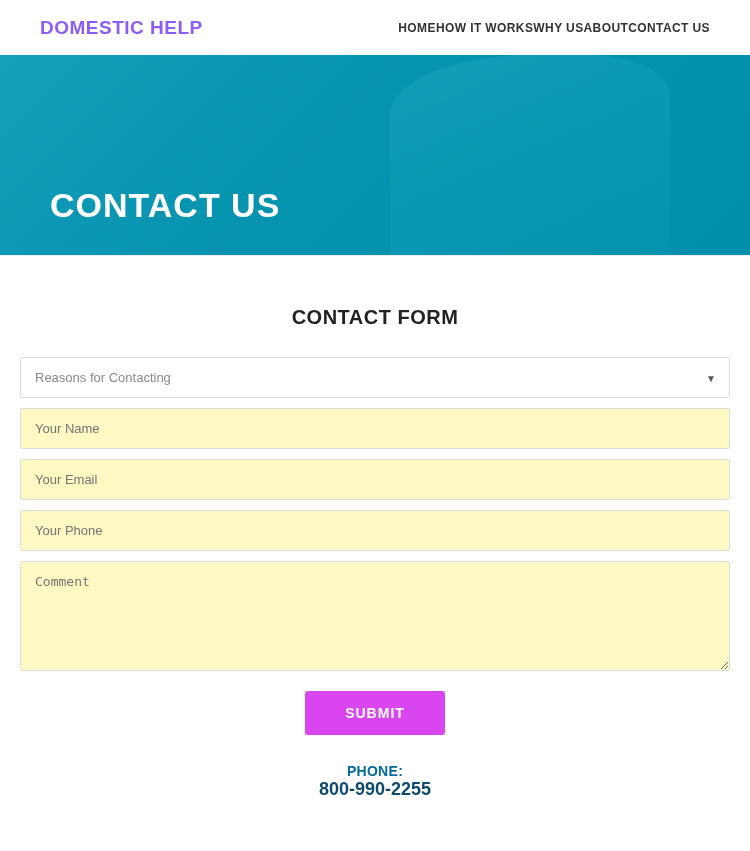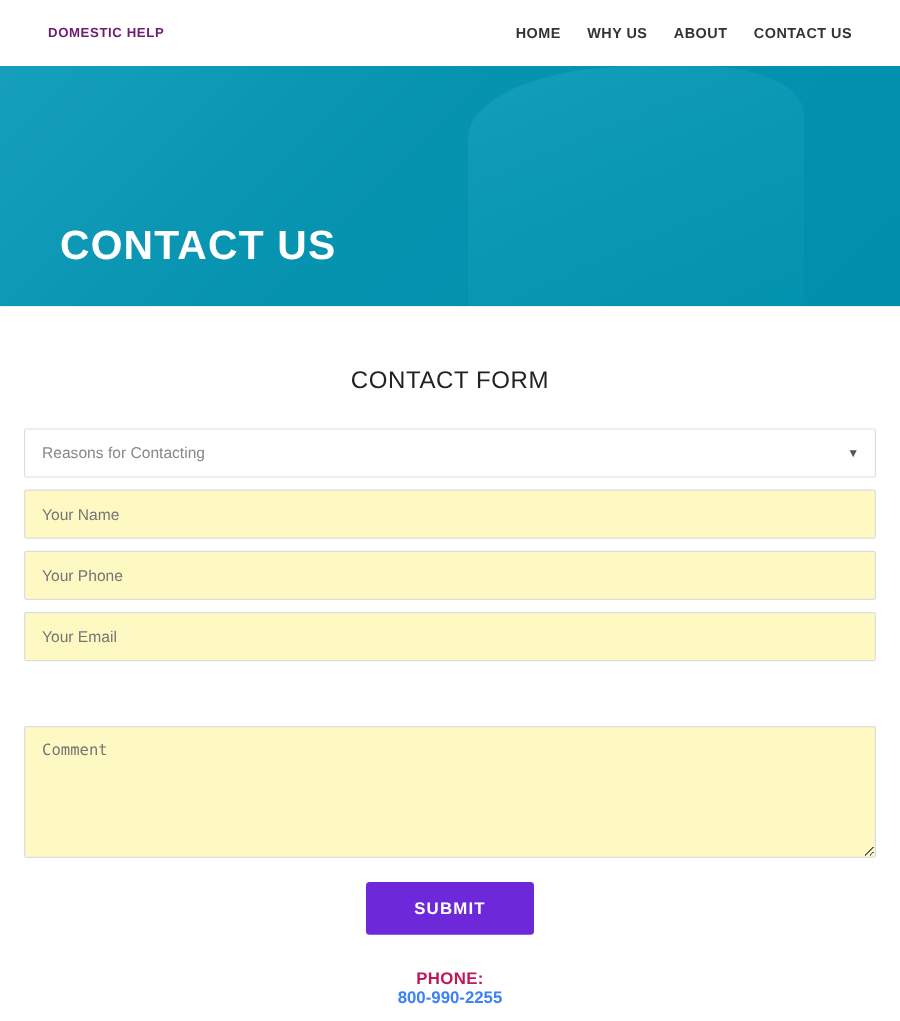--- a/index.html
+++ b/index.html
@@ -11,28 +11,27 @@
       align-items: center;
       justify-content: space-between;
       padding: 0 40px;
       height: 55px;
       background: #fff;
       position: relative;
       z-index: 10;
     }
     .logo {
       font-weight: 900;
-      font-size: 11px;
+      font-size: 19px;
       letter-spacing: 0.5px;
-      color: #701a75;
+      color: #8b5cf6;
       text-transform: uppercase;
     }
     .nav {
       display: flex;
-      gap: 22px;
       align-items: center;
     }
     .nav a {
       text-decoration: none;
       color: #333;
       font-size: 12px;
       font-weight: 600;
       text-transform: uppercase;
       letter-spacing: 0.4px;
     }
@@ -84,21 +83,21 @@
 
     
     .form-section {
       padding: 50px 20px 40px;
       max-width: 750px;
       margin: 0 auto;
     }
     .form-title {
       text-align: center;
       font-size: 20px;
-      font-weight: 400;
+      font-weight: 700;
       letter-spacing: 0.5px;
       margin-bottom: 28px;
       color: #222;
       text-transform: uppercase;
     }
     .form-group {
       margin-bottom: 10px;
     }
     .form-control {
       width: 100%;
@@ -134,68 +133,68 @@
       top: 50%;
       transform: translateY(-50%);
       font-size: 10px;
       color: #555;
       pointer-events: none;
     }
     textarea.form-control {
       height: 110px;
       resize: vertical;
       vertical-align: top;
-      margin-top: 44px;
     }
     .submit-btn {
       display: block;
       margin: 20px auto 0;
       padding: 14px 40px;
-      background: #6d28d9;
+      background: #d946ef;
       color: #fff;
       font-size: 14px;
       font-weight: 700;
       text-transform: uppercase;
       border: none;
       border-radius: 3px;
       cursor: pointer;
       letter-spacing: 1px;
     }
 
     .phone-section {
       text-align: center;
       margin-top: 28px;
       padding-bottom: 40px;
     }
     .phone-label {
       font-size: 14px;
       font-weight: 900;
-      color: #be185d;
+      color: #0369a1;
       text-transform: uppercase;
       letter-spacing: 0.3px;
     }
     .phone-number {
-      font-size: 14px;
-      color: #3b82f6;
+      font-size: 18px;
+      color: #0c4a6e;
       font-weight: 600;
     }
 
     .divider {
       height: 1px;
       background: #eee;
       margin: 0;
     }
   </style>
 </head>
 <body>
 
 <header class="header">
   <div class="logo">DOMESTIC HELP</div>
   <nav class="nav">
     <a href="#">HOME</a>
+    <a href="#">HOW IT WORKS</a>
     <a href="#">WHY US</a>
     <a href="#">ABOUT</a>
     <a href="#">CONTACT US</a>
   </nav>
 </header>
 
 <section class="hero">
   <div class="hero-bg"></div>
   <div class="hero-overlay"></div>
   <div class="hero-person"></div>
@@ -217,25 +216,25 @@
           <option value="billing">Billing</option>
         </select>
       </div>
     </div>
 
     <div class="form-group">
       <input type="text" class="form-control" placeholder="Your Name" style="">
     </div>
 
     <div class="form-group">
+      <input type="email" class="form-control" placeholder="Your Email" style="">
+    </div>
+
+    <div class="form-group">
       <input type="tel" class="form-control" placeholder="Your Phone" style="">
-    </div>
-
-    <div class="form-group">
-      <input type="email" class="form-control" placeholder="Your Email" style="">
     </div>
 
 
     <div class="form-group">
       <textarea class="form-control" placeholder="Comment" style=""></textarea>
     </div>
 
     <button type="submit" class="submit-btn">SUBMIT</button>
   </form>
 

